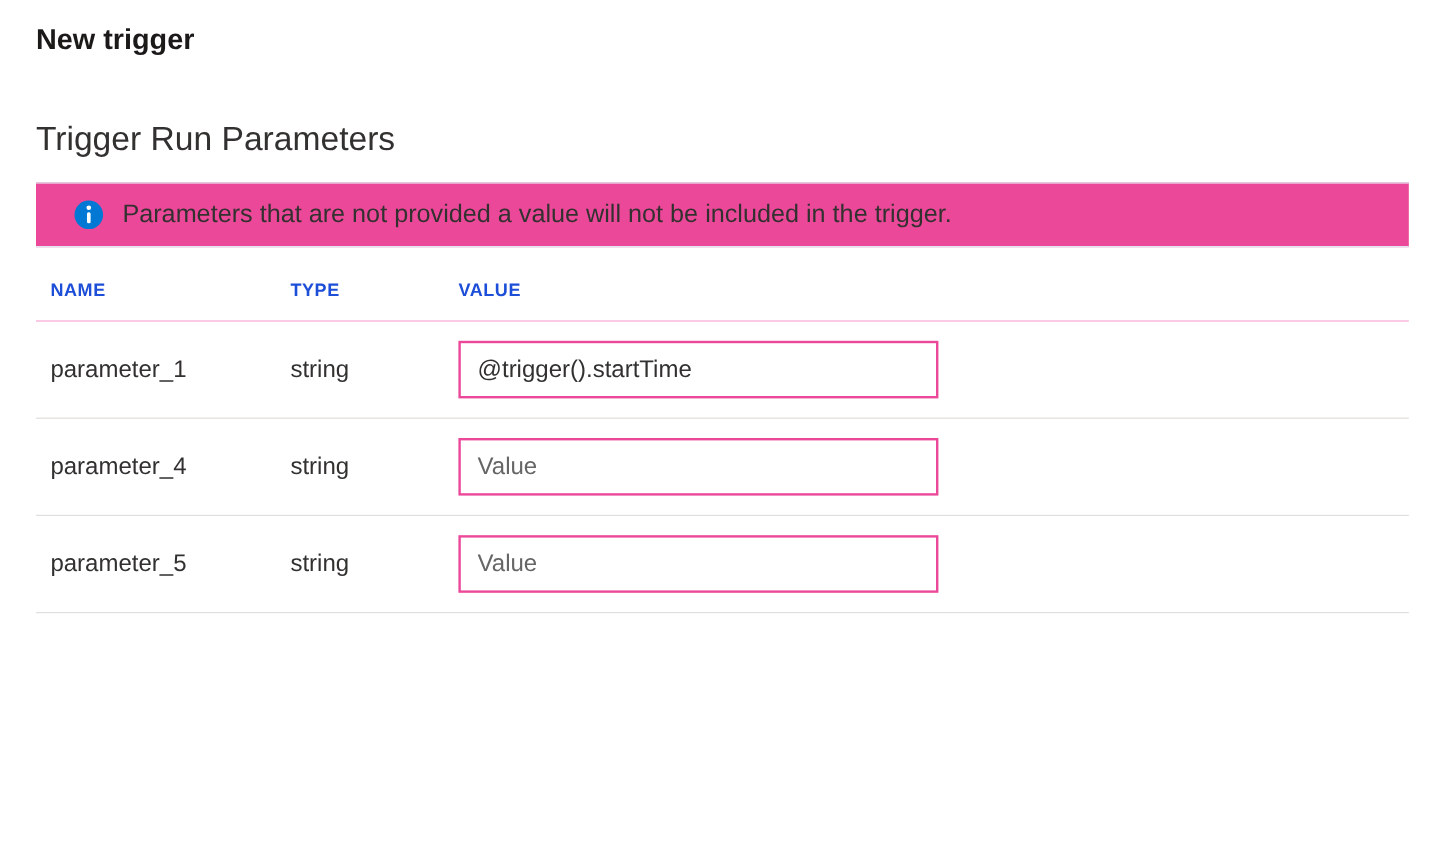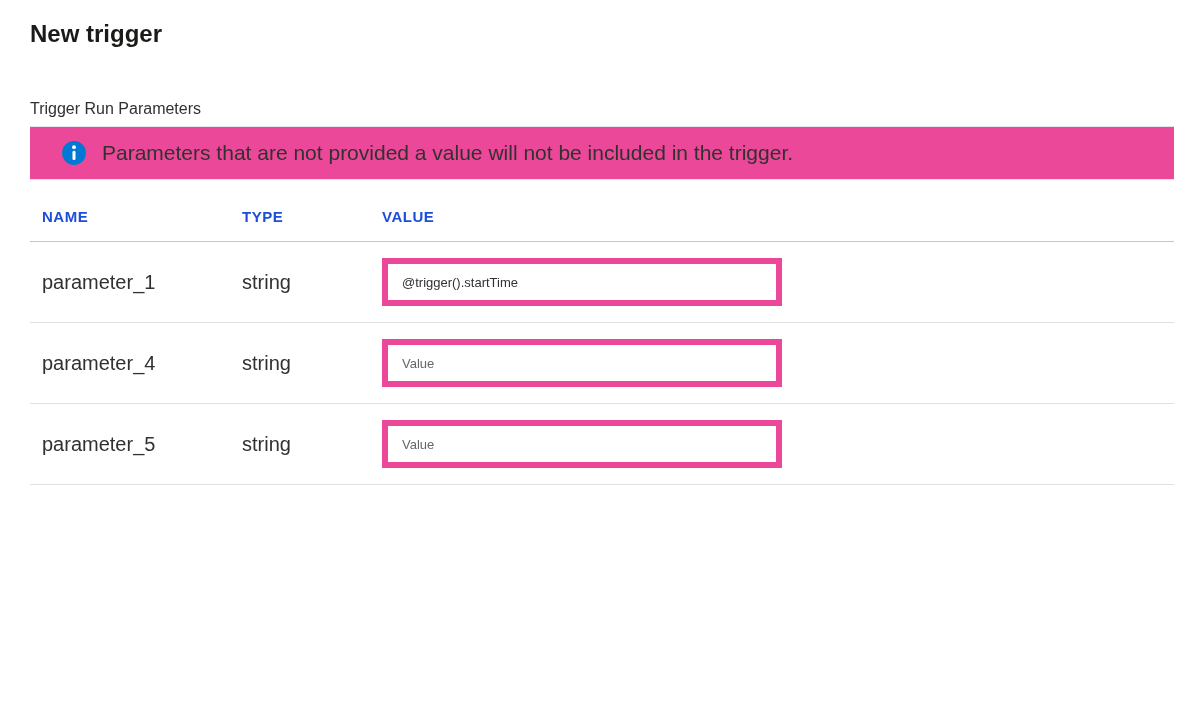--- a/index.html
+++ b/index.html
@@ -14,24 +14,24 @@
       background: #ffffff;
       padding: 20px 30px;
     }
     .page-title {
       font-size: 24px;
       font-weight: 700;
       color: #1b1a19;
       margin-bottom: 52px;
     }
     .section-title {
-      font-size: 16px;
+      font-size: 28px;
       font-weight: 400;
       color: #323130;
-      margin-bottom: 8px;
+      margin-bottom: 20px;
     }
     .info-banner {
       background: #ec4899;
       border: 1px solid #e1e7f0;
       border-left: none;
       border-right: none;
       padding: 12px 30px;
       display: flex;
       align-items: center;
       gap: 14px;
@@ -71,23 +71,23 @@
       font-size: 20px;
       color: #323130;
       vertical-align: middle;
     }
     .col-name { width: 200px; }
     .col-type { width: 140px; }
     .col-value { width: auto; }
     .value-input {
       width: 400px;
       height: 48px;
-      border: 6px solid #ec4899;
+      border: 2px solid #ec4899;
       padding: 0 14px;
-      font-size: 13px;
+      font-size: 20px;
       font-family: inherit;
       color: #323130;
       background: #ffffff;
     }
     .value-input::placeholder {
       color: #666666;
     }
   </style>
 </head>
 <body>

